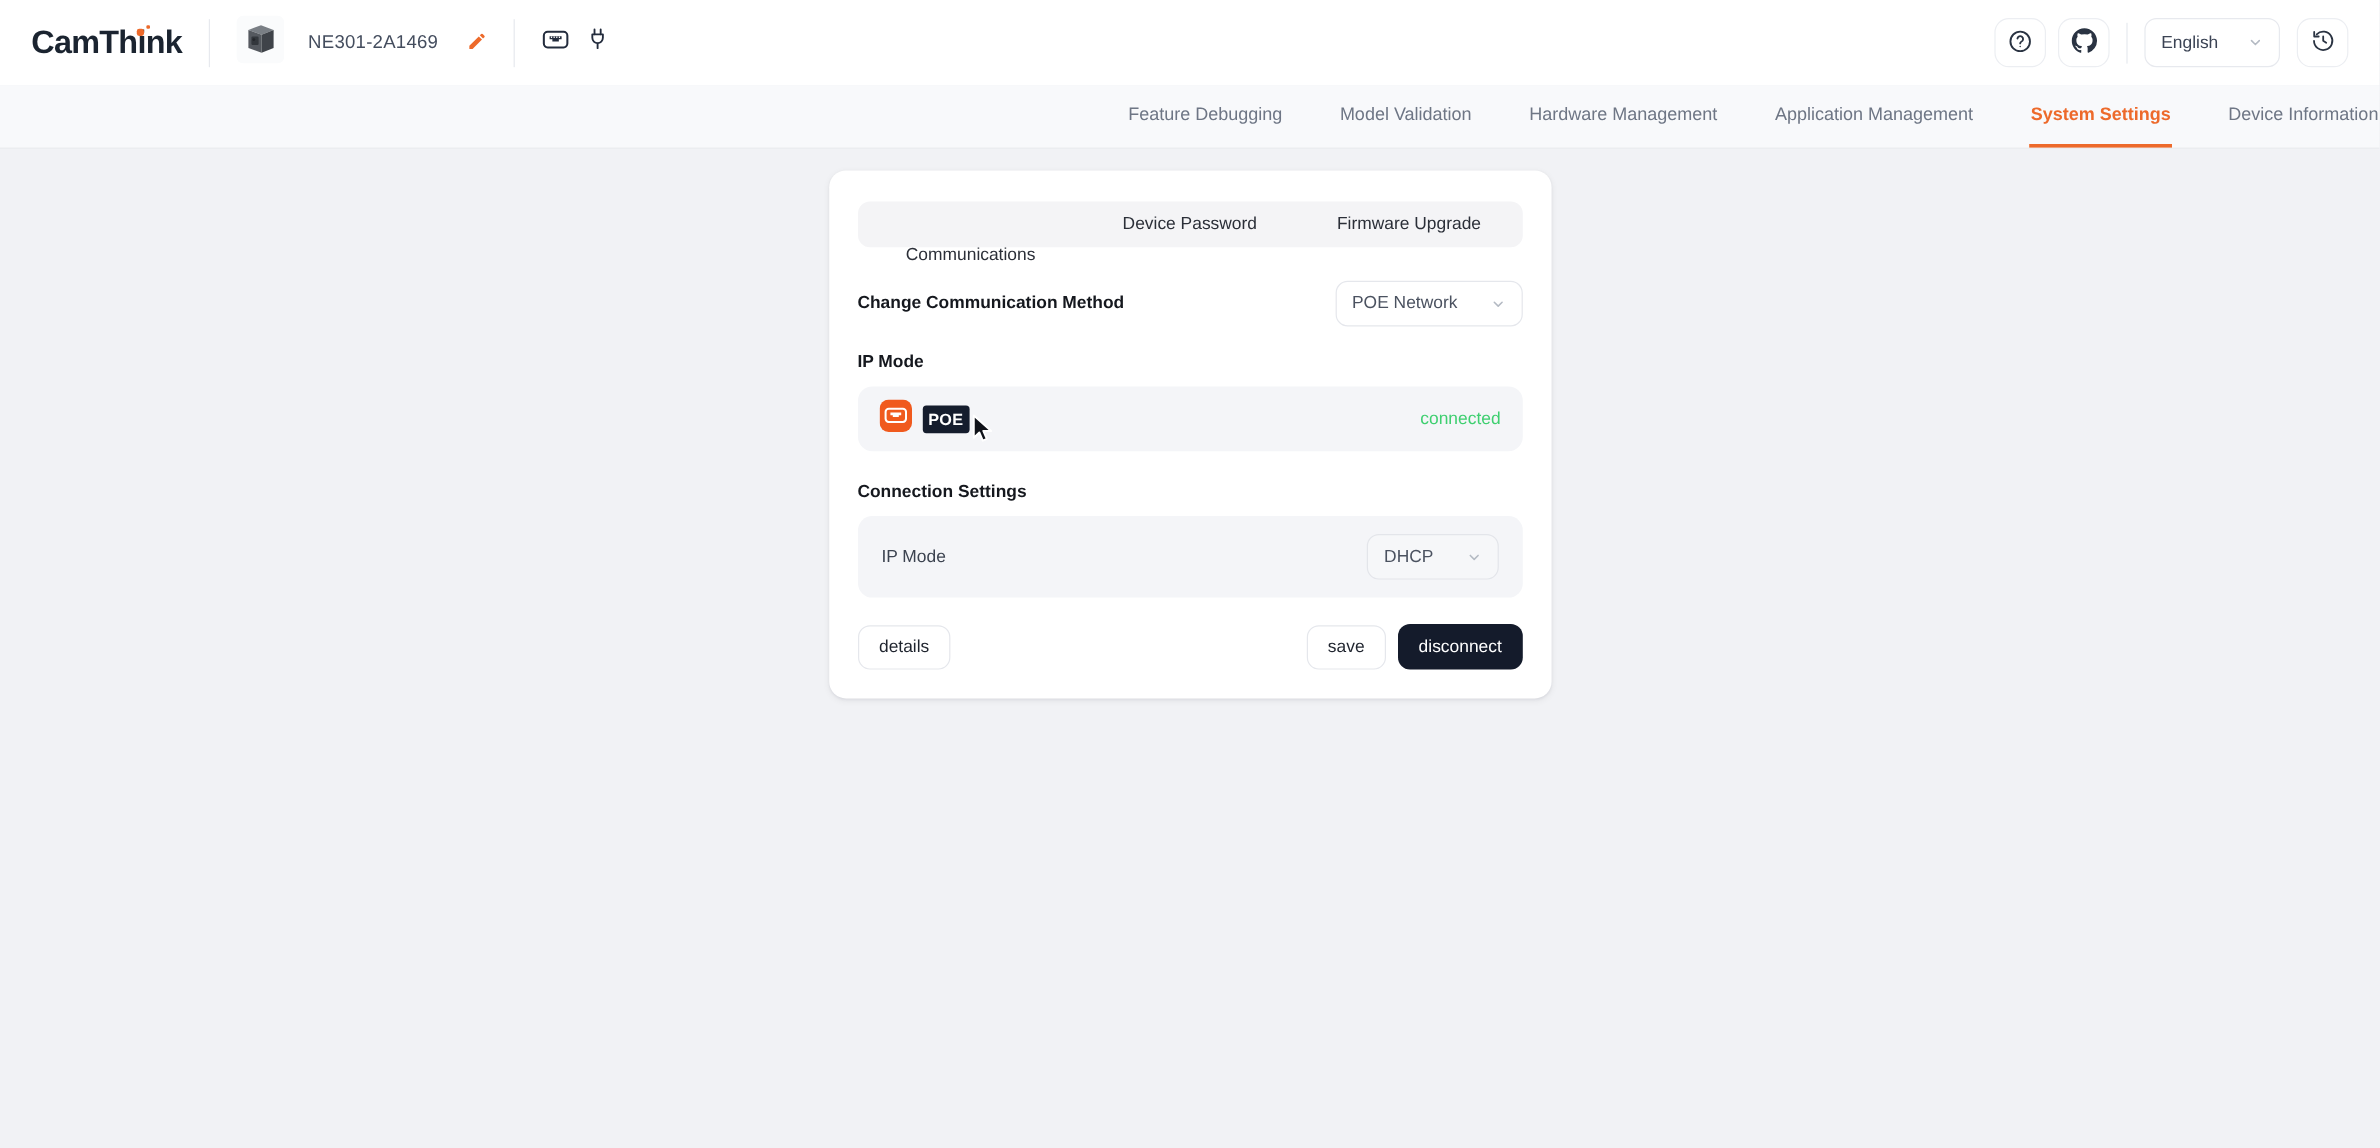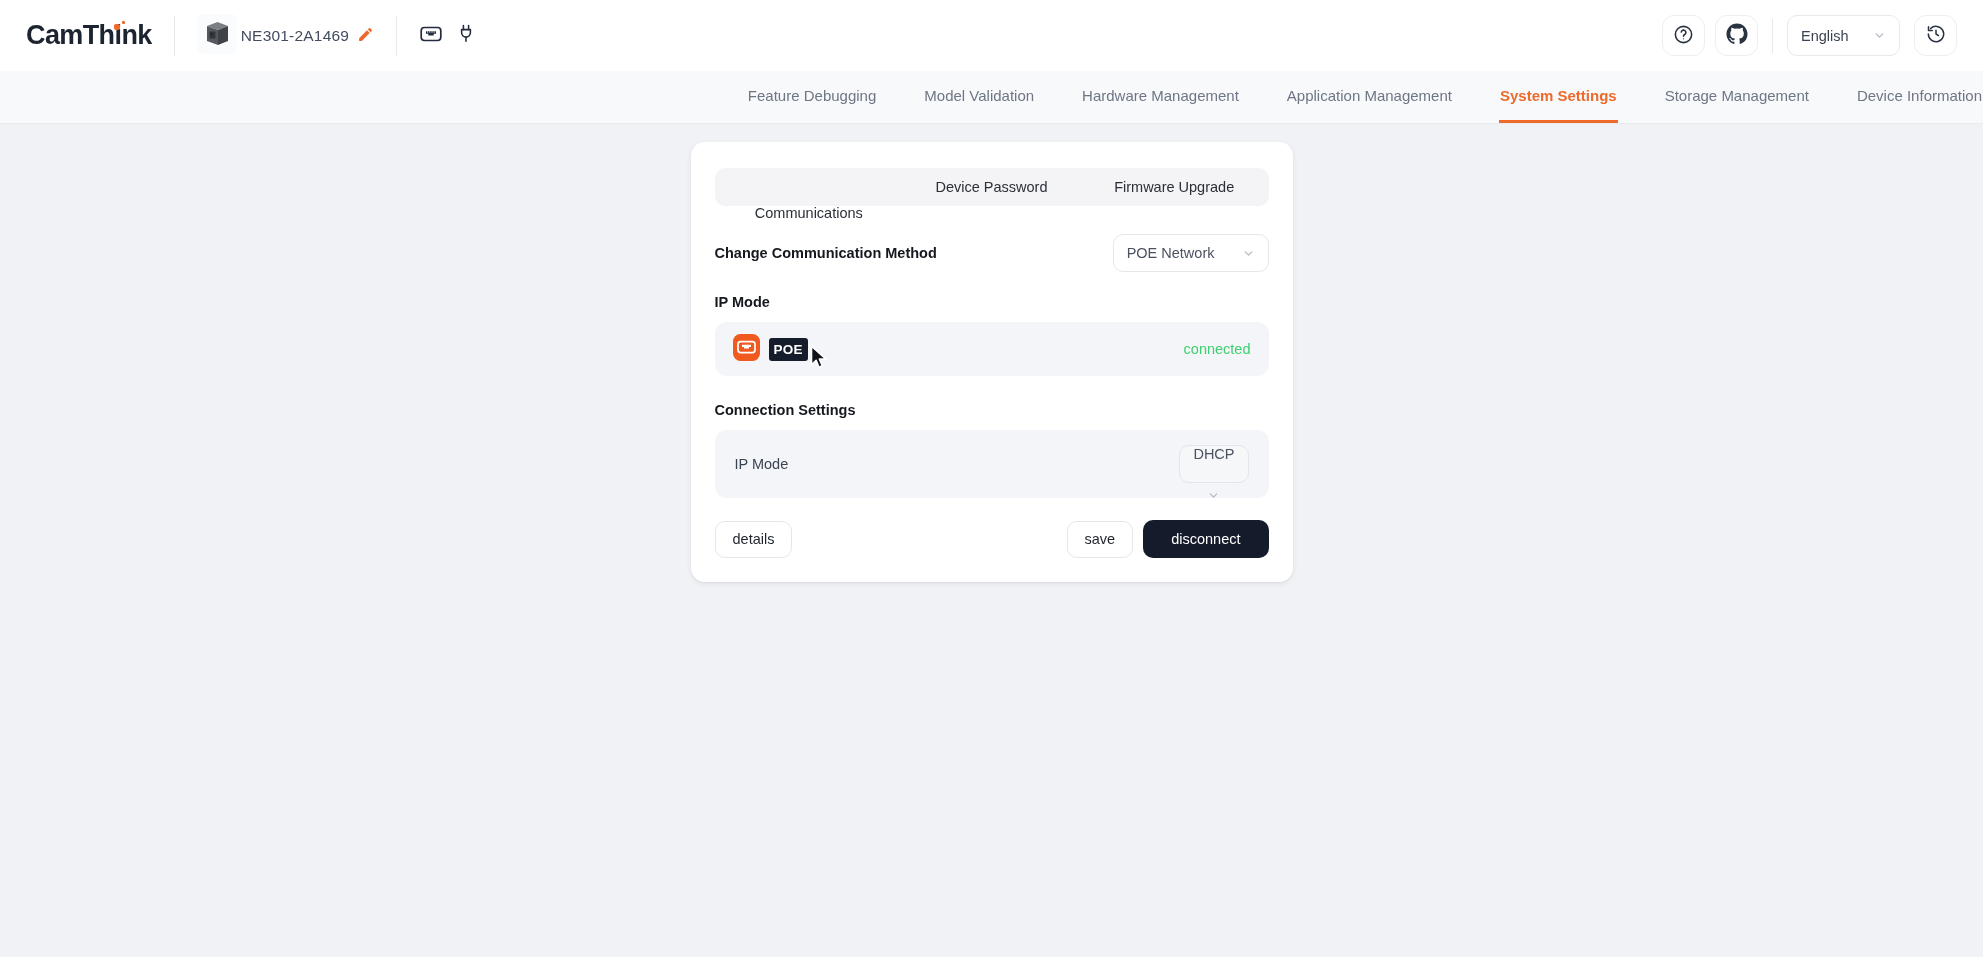--- a/index.html
+++ b/index.html
@@ -15,21 +15,21 @@
   .topbar {
     height:71px; background:#ffffff;
     display:flex; align-items:center;
     padding:0 26px;
   }
   .logo { position:relative; font-size:27px; font-weight:700; color:#1b2430; letter-spacing:-0.6px; }
   .logo .logo-dot { position:absolute; left:88px; top:4px; width:6px; height:6px; border-radius:2px; background:#ed6a2b; }
   .logo .logo-dot2 { position:absolute; left:96px; top:1px; width:3px; height:3px; border-radius:1px; background:#ed6a2b; }
   .vdiv { width:1px; height:40px; background:#e7e9ee; margin:0 22px; flex:none; }
   .vdiv.short { height:34px; margin:0 14px; }
-  .device { display:flex; align-items:center; gap:4px; }
+  .device { display:flex; align-items:center; gap:20px; }
   .device-name { font-size:15.5px; font-weight:500; color:#444d5e; letter-spacing:.2px; }
   .edit-btn { display:flex; align-items:center; margin-left:4px; cursor:pointer; background:none; border:none; }
   .conn-icons { display:flex; align-items:center; gap:12px; color:#232c3d; }
   .spacer { flex:1; }
   .iconbtn {
     width:43px; height:41px; border:1px solid #eceef2; border-radius:12px;
     background:#fff; display:flex; align-items:center; justify-content:center;
     color:#2a3342; cursor:pointer;
   }
   .iconbtn + .iconbtn { margin-left:10px; }
@@ -70,21 +70,21 @@
 
   .row-method { display:flex; align-items:center; justify-content:space-between; margin-bottom:22px; }
   .bold-label, .section-title { font-size:14.5px; font-weight:700; color:#15181e; }
   .section-title { margin-bottom:12px; }
 
   .select {
     height:38px; border:1px solid #e5e7ec; border-radius:10px; background:#fff;
     display:flex; align-items:center; gap:27px; padding:0 13px;
     font-size:14.5px; color:#4b5260; cursor:pointer;
   }
-  .select.on-gray { background:#f6f7f9; border-color:#e3e5ea;flex-direction:column; }
+  .select.on-gray { background:#f6f7f9; border-color:#e3e5ea; }
 
   .panel { background:#f4f5f8; border-radius:12px; }
   .panel-poe {
     height:54px; display:flex; align-items:center; padding:0 18px;
     position:relative; margin-bottom:26px;
   }
   .poe-badge {
     margin-left:9px; background:#151d2d; color:#fff; font-weight:700;
     font-size:13.5px; letter-spacing:.3px; padding:4px 5px; border-radius:3px;text-align:right;
   }
@@ -98,21 +98,21 @@
   .conn-label { font-size:14.5px; color:#3c4350; }
 
   .actions { display:flex; align-items:center; }
   .btn {
     height:37px; border-radius:10px; border:1px solid #e5e7ec; background:#fff;
     font-size:14.5px; color:#1f242e; padding:0 17px; cursor:pointer;
     font-family:"Liberation Sans", sans-serif;
   }
   .btn-dark {
     height:38px; background:#141b2b; color:#fff; border:none; font-weight:500;
-    border-radius:10px; padding:0 28px; font-size:14.5px; cursor:pointer;
+    border-radius:10px; padding:0 17px; font-size:14.5px; cursor:pointer;
     font-family:"Liberation Sans", sans-serif;
   }
   .actions .right { margin-left:auto; display:flex; align-items:center; gap:10px; }
 </style>
 </head>
 <body>
 
 <header class="topbar">
   <div class="logo">
     <span>CamThink</span>
@@ -202,21 +202,20 @@
     </span>
   </button>
 </header>
 
 <nav class="navbar">
   <div class="nav-tab">Feature Debugging</div>
   <div class="nav-tab">Model Validation</div>
   <div class="nav-tab">Hardware Management</div>
   <div class="nav-tab">Application Management</div>
   <div class="nav-tab active">System Settings</div>
-  <div class="nav-tab">Storage Management</div>
   <div class="nav-tab">Device Information</div>
 </nav>
 
 <main>
   <section class="card">
 
     <div class="seg">
       <div class="seg-tab active">Communications</div>
       <div class="seg-tab">Device Password</div>
       <div class="seg-tab">Firmware Upgrade</div>

